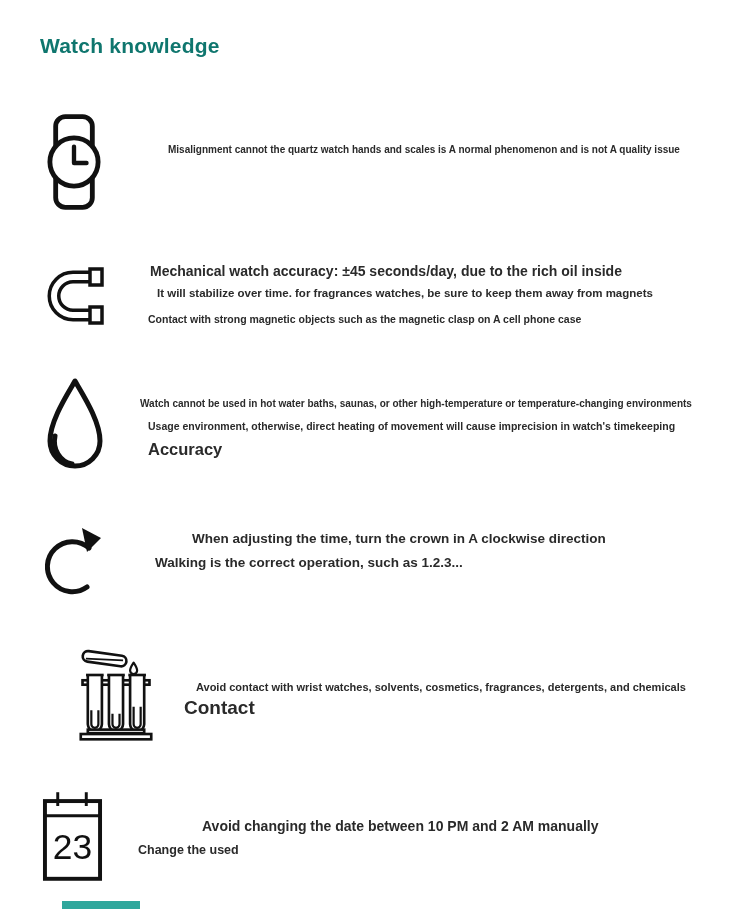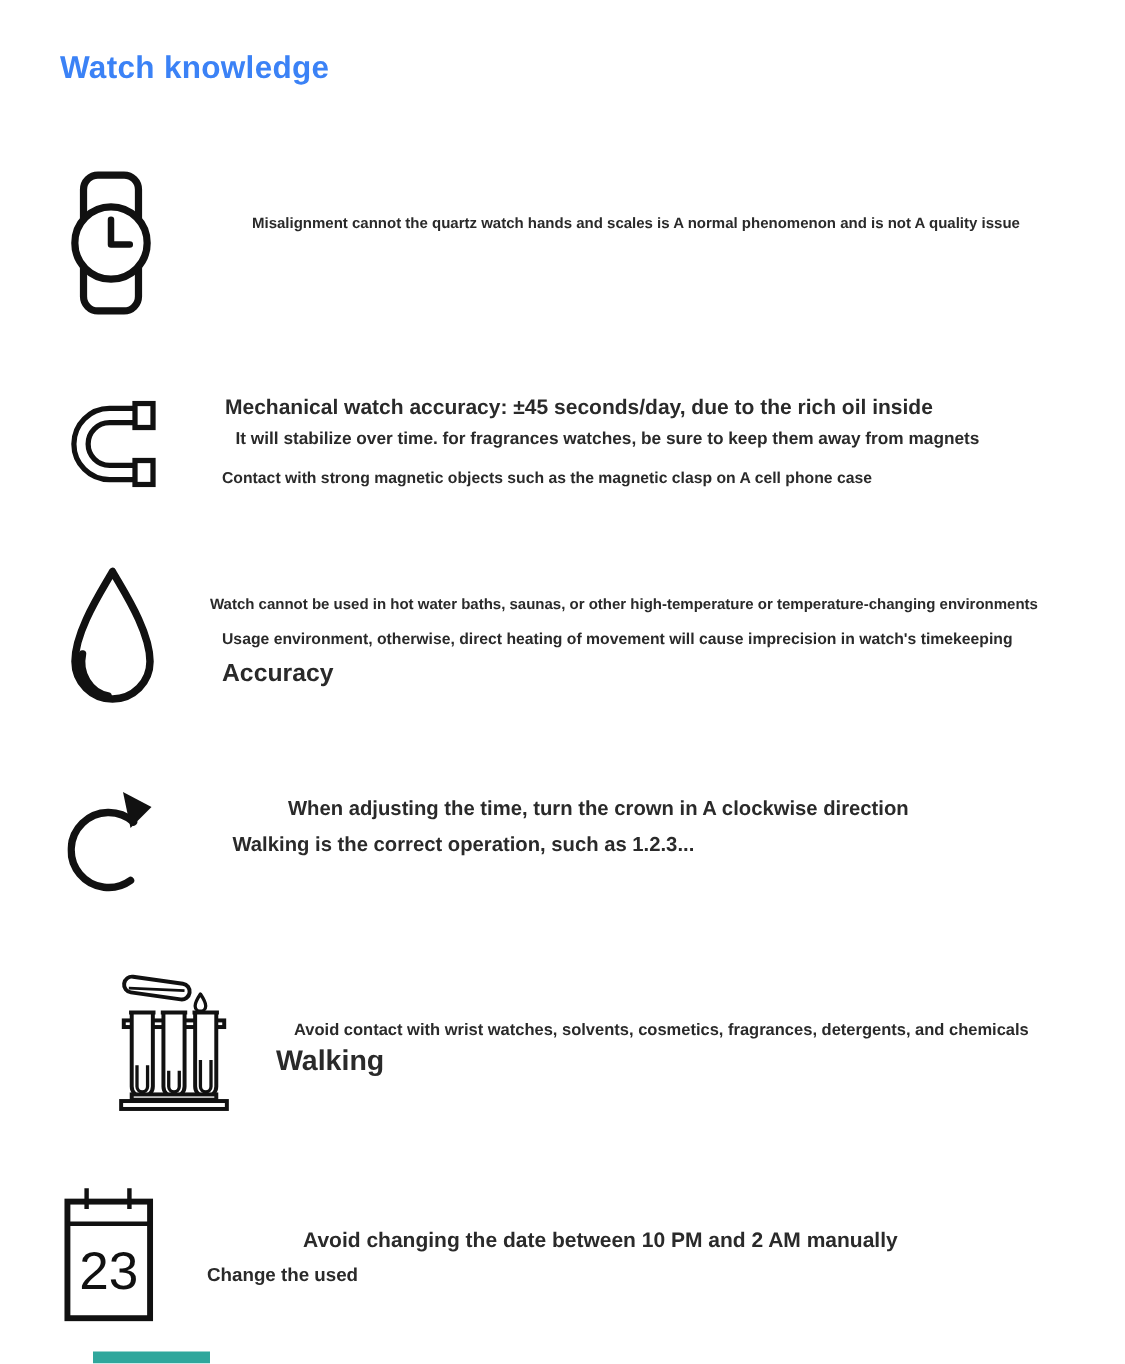--- a/index.html
+++ b/index.html
@@ -3,21 +3,21 @@
 <meta charset="utf-8">
 <style>
   html,body{margin:0;padding:0;}
   body{
     width:750px;height:909px;position:relative;background:#ffffff;
     font-family:"Liberation Sans","DejaVu Sans",sans-serif;
     color:#222;overflow:hidden;
   }
   .page-title{
     position:absolute;left:40px;top:34px;margin:0;
-    font-size:21px;font-weight:bold;color:#3b82f6;letter-spacing:0.2px;
+    font-size:21px;font-weight:bold;color:#0f766e;letter-spacing:0.2px;
   }
   .section{position:absolute;left:0;width:750px;}
   .icon{position:absolute;display:block;}
   .ln{position:absolute;margin:0;font-weight:bold;color:#2a2a2a;white-space:nowrap;line-height:1.15;}
   
   #s1{top:113px;height:105px;}
   #s1 .icon{left:47px;top:0;}
   #s1 .l1{left:168px;top:31px;font-size:10px;}
   #s1 .l2{left:150px;top:50px;font-size:12px;}
   
@@ -127,21 +127,21 @@
       <g fill="none" stroke="#111" stroke-width="2.5">
         <path d="M14 74 V90 a4 4 0 0 0 8 0 V74"></path>
         <path d="M38 78 V90 a4 4 0 0 0 8 0 V78"></path>
         <path d="M62 70 V90 a4 4 0 0 0 8 0 V70"></path>
       </g>
       <rect x="10" y="96" width="64" height="4" fill="#fff" stroke="#111" stroke-width="3"></rect>
       <rect x="2" y="101" width="80" height="6" fill="#fff" stroke="#111" stroke-width="3"></rect>
     </svg>
   </span>
   <p class="ln l1">Avoid contact with wrist watches, solvents, cosmetics, fragrances, detergents, and chemicals</p>
-  <p class="ln l2">Walking</p>
+  <p class="ln l2">Contact</p>
 </div>
 
 <div class="section" id="s6">
   <span class="icon">
     <svg width="61" height="92" viewBox="0 0 62 93" xmlns="http://www.w3.org/2000/svg">
       <rect x="3" y="11" width="56" height="79" fill="#fff" stroke="#111" stroke-width="4"></rect>
       <line x1="3" y1="26" x2="59" y2="26" stroke="#111" stroke-width="3"></line>
       <line x1="16" y1="2" x2="16" y2="16" stroke="#111" stroke-width="3"></line>
       <line x1="45" y1="2" x2="45" y2="16" stroke="#111" stroke-width="3"></line>
       <text x="31" y="70" text-anchor="middle" font-size="36" font-weight="400" fill="#111" font-family="Liberation Sans, DejaVu Sans, sans-serif">23</text>

